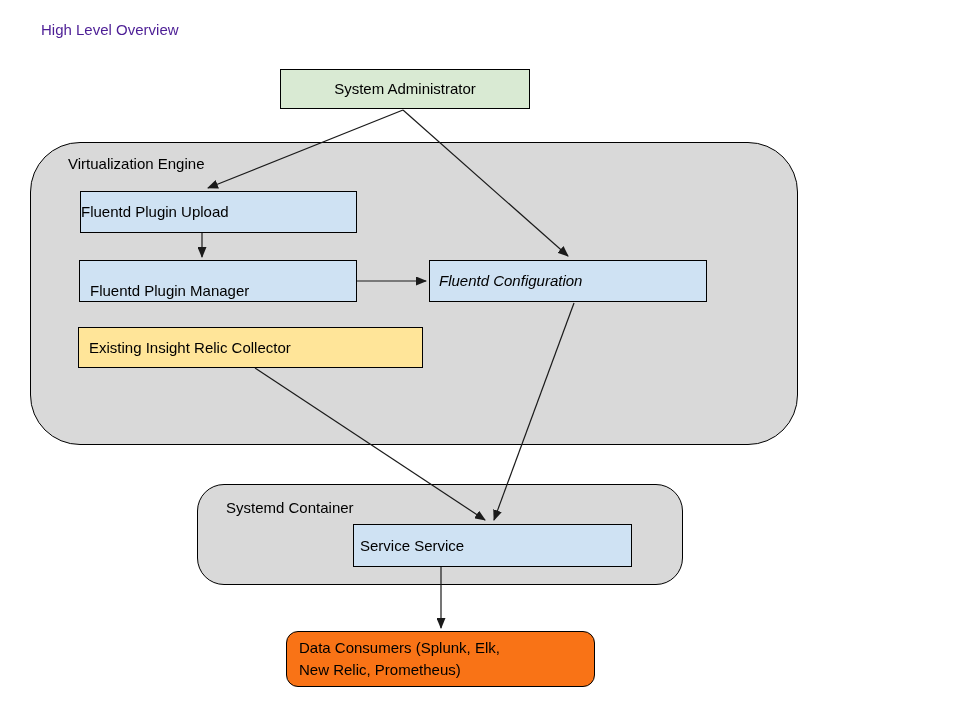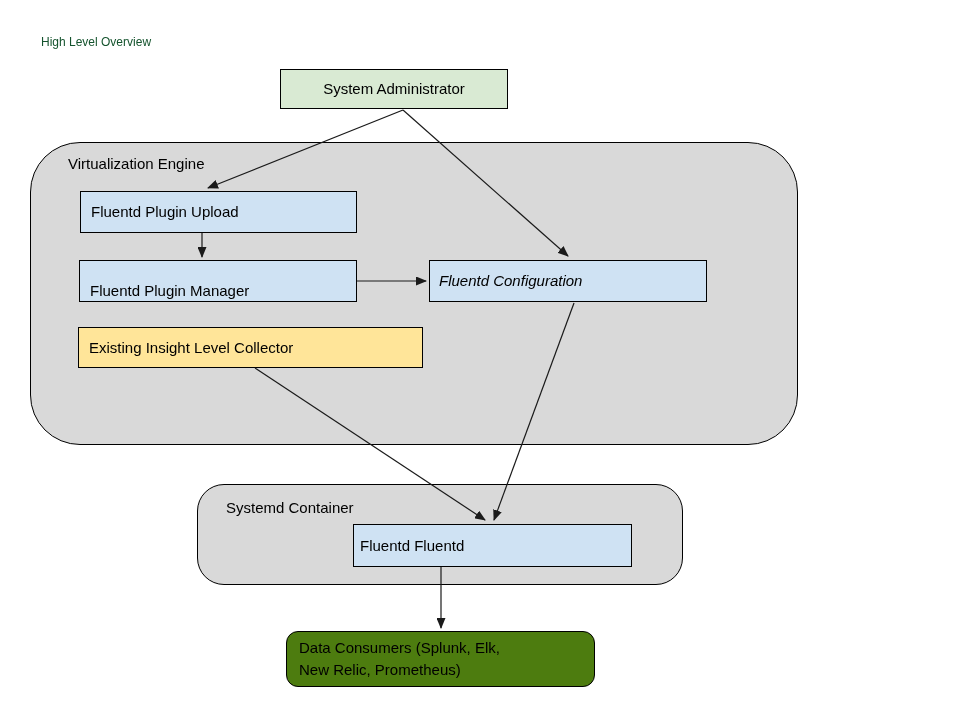--- a/index.html
+++ b/index.html
@@ -12,24 +12,24 @@
     position: relative;
     width: 960px;
     height: 720px;
     background: #ffffff;
     overflow: hidden;
     color: #000000;
   }
   .page-title {
     position: absolute;
     left: 41px;
-    top: 32px;
-    font-size: 12px;
+    top: 20px;
+    font-size: 15px;
     line-height: 20px;
-    color: #14532d;
+    color: #4c1d95;
     white-space: nowrap;
   }
   .group-container {
     position: absolute;
     background: #d9d9d9;
     border: 1px solid #000000;
     box-sizing: border-box;
   }
   .group-label {
     position: absolute;
@@ -49,22 +49,22 @@
     color: #000000;
   }
   .node.centered { justify-content: center; text-align: center; }
   .node .label { white-space: pre-line; }
 
   #ve-container   { left: 30px;  top: 142px; width: 768px; height: 303px; border-radius: 50px; }
   #ve-label       { left: 37px;  top: 11px; }
   #sysd-container { left: 197px; top: 484px; width: 486px; height: 101px; border-radius: 27px; }
   #sysd-label     { left: 28px;  top: 13px; }
 
-  #node-sysadmin  { left: 280px; top: 69px;  width: 228px; height: 40px; }
-  #node-upload    { left: 80px;  top: 191px; width: 277px; height: 42px; padding-left: 10px; }
+  #node-sysadmin  { left: 280px; top: 69px;  width: 250px; height: 40px; }
+  #node-upload    { left: 80px;  top: 191px; width: 277px; height: 42px; }
   #node-manager   { left: 79px;  top: 260px; width: 278px; height: 42px; padding-left: 10px; align-items: flex-end; }
   #node-config    { left: 429px; top: 260px; width: 278px; height: 42px; padding-left: 9px; }
   #node-insight   { left: 78px;  top: 327px; width: 345px; height: 41px; padding-left: 10px; }
   #node-service   { left: 353px; top: 524px; width: 279px; height: 43px; padding-left: 6px; }
   #node-consumers { left: 286px; top: 631px; width: 309px; height: 56px; padding-left: 12px; border-radius: 12px; }
   #node-consumers .label { line-height: 22px; }
 
   #edges-svg {
     position: absolute;
     left: 0; top: 0;
@@ -101,28 +101,28 @@
 
   <div id="node-manager" class="node" style="background-color: rgb(207, 226, 243);">
     <span class="label">Fluentd Plugin Manager</span>
   </div>
 
   <div id="node-config" class="node" style="background-color: rgb(207, 226, 243); font-style: italic;">
     <span class="label">Fluentd Configuration</span>
   </div>
 
   <div id="node-insight" class="node" style="background-color: rgb(255, 229, 153);">
-    <span class="label">Existing Insight Level Collector</span>
+    <span class="label">Existing Insight Relic Collector</span>
   </div>
 
   <div id="node-service" class="node" style="background-color: rgb(207, 226, 243);">
-    <span class="label">Fluentd Fluentd</span>
+    <span class="label">Service Service</span>
   </div>
 
-  <div id="node-consumers" class="node" style="background-color: #4d7c0f;">
+  <div id="node-consumers" class="node" style="background-color: #f97316;">
     <span class="label">Data Consumers (Splunk, Elk,
 New Relic, Prometheus)</span>
   </div>
 
   <svg id="edges-svg" viewBox="0 0 960 720" xmlns="http://www.w3.org/2000/svg">
     <defs>
       <marker id="arrowhead" markerWidth="11" markerHeight="9" refX="10" refY="4.5" orient="auto" markerUnits="userSpaceOnUse">
         <path d="M0,0 L11,4.5 L0,9 z" fill="#1a1a1a"></path>
       </marker>
     </defs>

